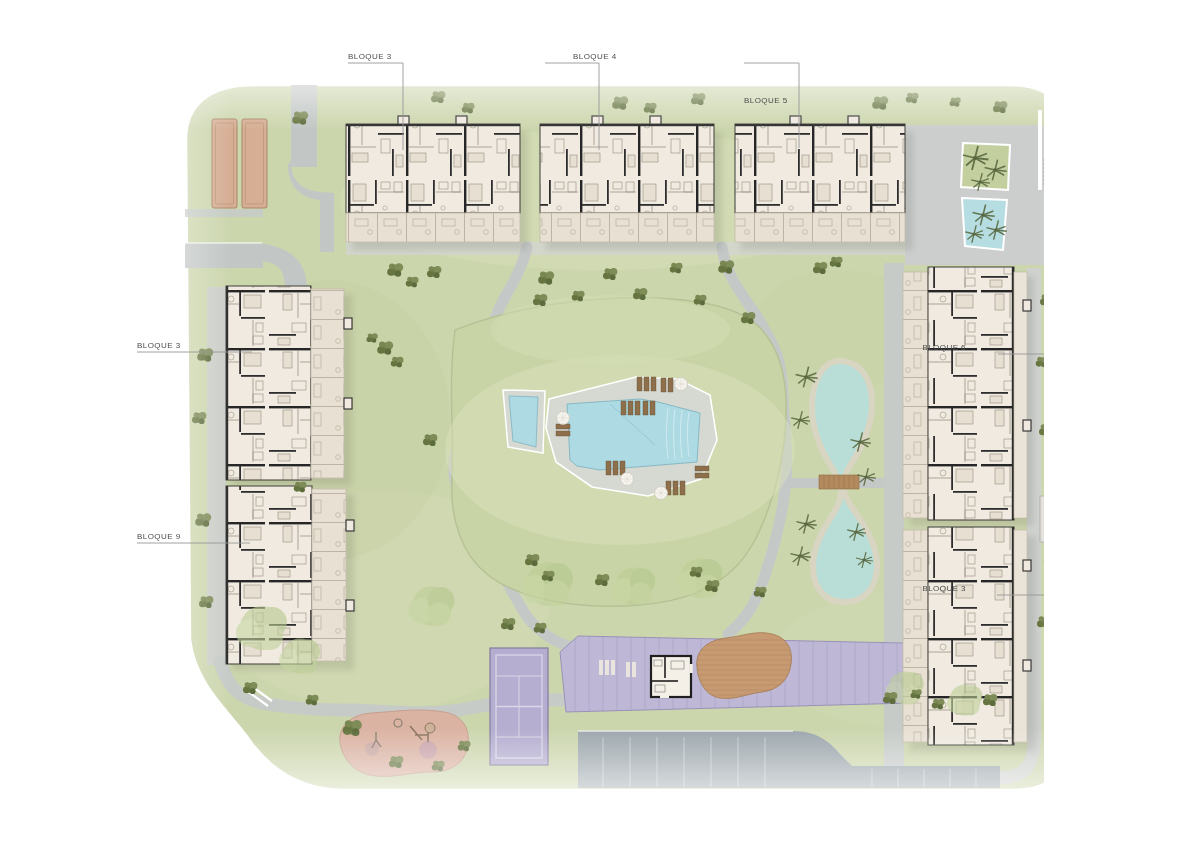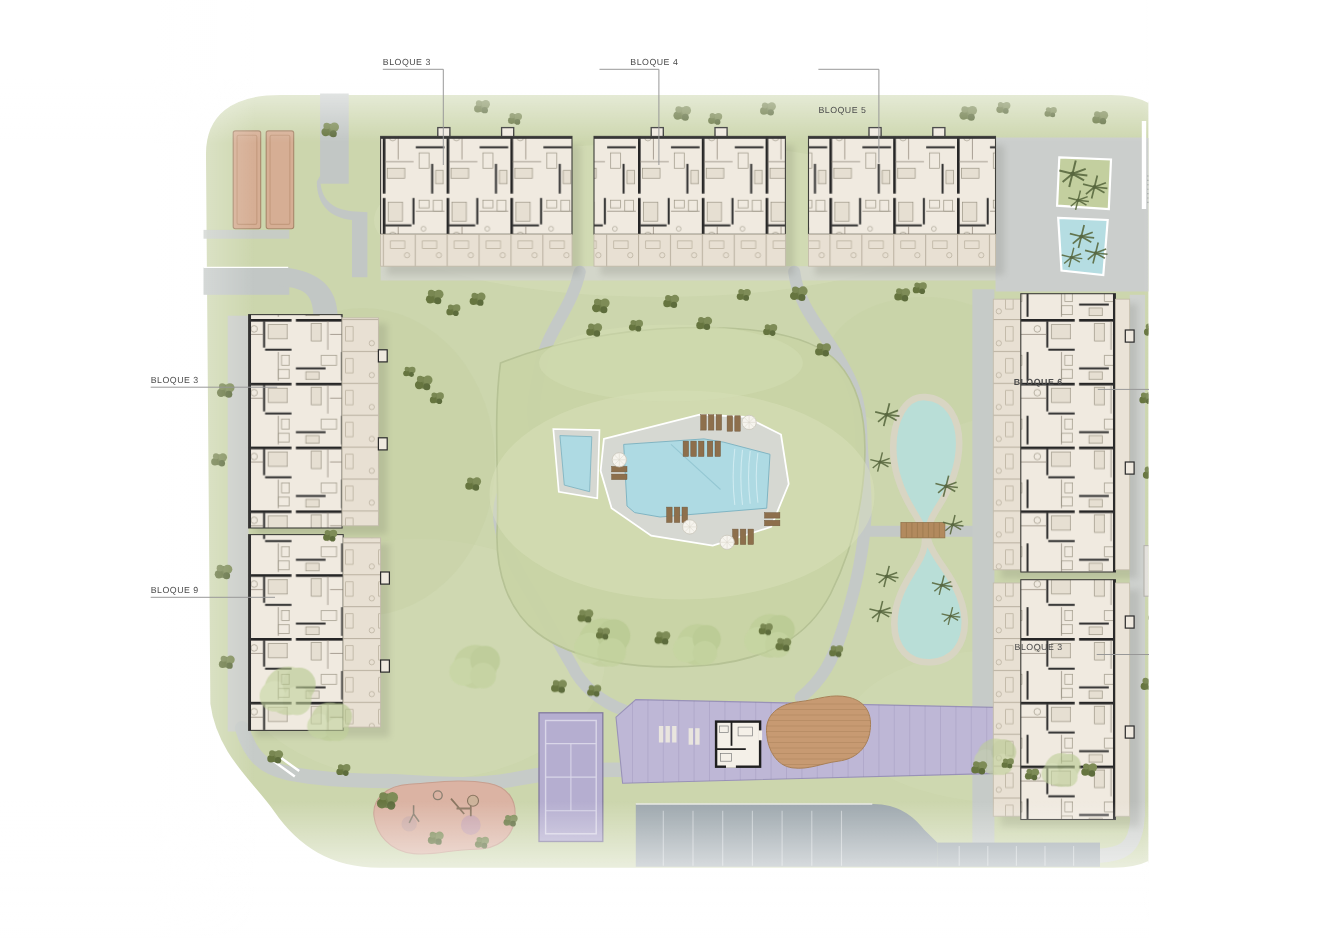--- a/index.html
+++ b/index.html
@@ -481,17 +481,17 @@
     <circle cx="1108" cy="83" r="12.5" stroke-width="1.8"></circle>
     <line x1="1100" y1="92.5" x2="1117" y2="66" stroke-width="2.4"></line>
   </g>
 </svg>
 
 <div class="plan-label" style="left:348px;top:52px;">BLOQUE 3</div>
 <div class="plan-label" style="left:573px;top:52px;">BLOQUE 4</div>
 <div class="plan-label" style="left:744px;top:52px;margin-top:44px;">BLOQUE 5</div>
 <div class="plan-label" style="left:137px;top:341px;">BLOQUE 3</div>
 <div class="plan-label" style="left:137px;top:532px;">BLOQUE 9</div>
-<div class="plan-label right" style="right:78px;top:343px;font-weight:bold;">BLOQUE 6</div>
+<div class="plan-label right" style="right:78px;top:343px;">BLOQUE 6</div>
 <div class="plan-label right" style="right:78px;top:584px;">BLOQUE 3</div>
 <div class="compass-n" style="left:1117px;top:49px;">N</div>
 
 </div>
 
 </body></html>

